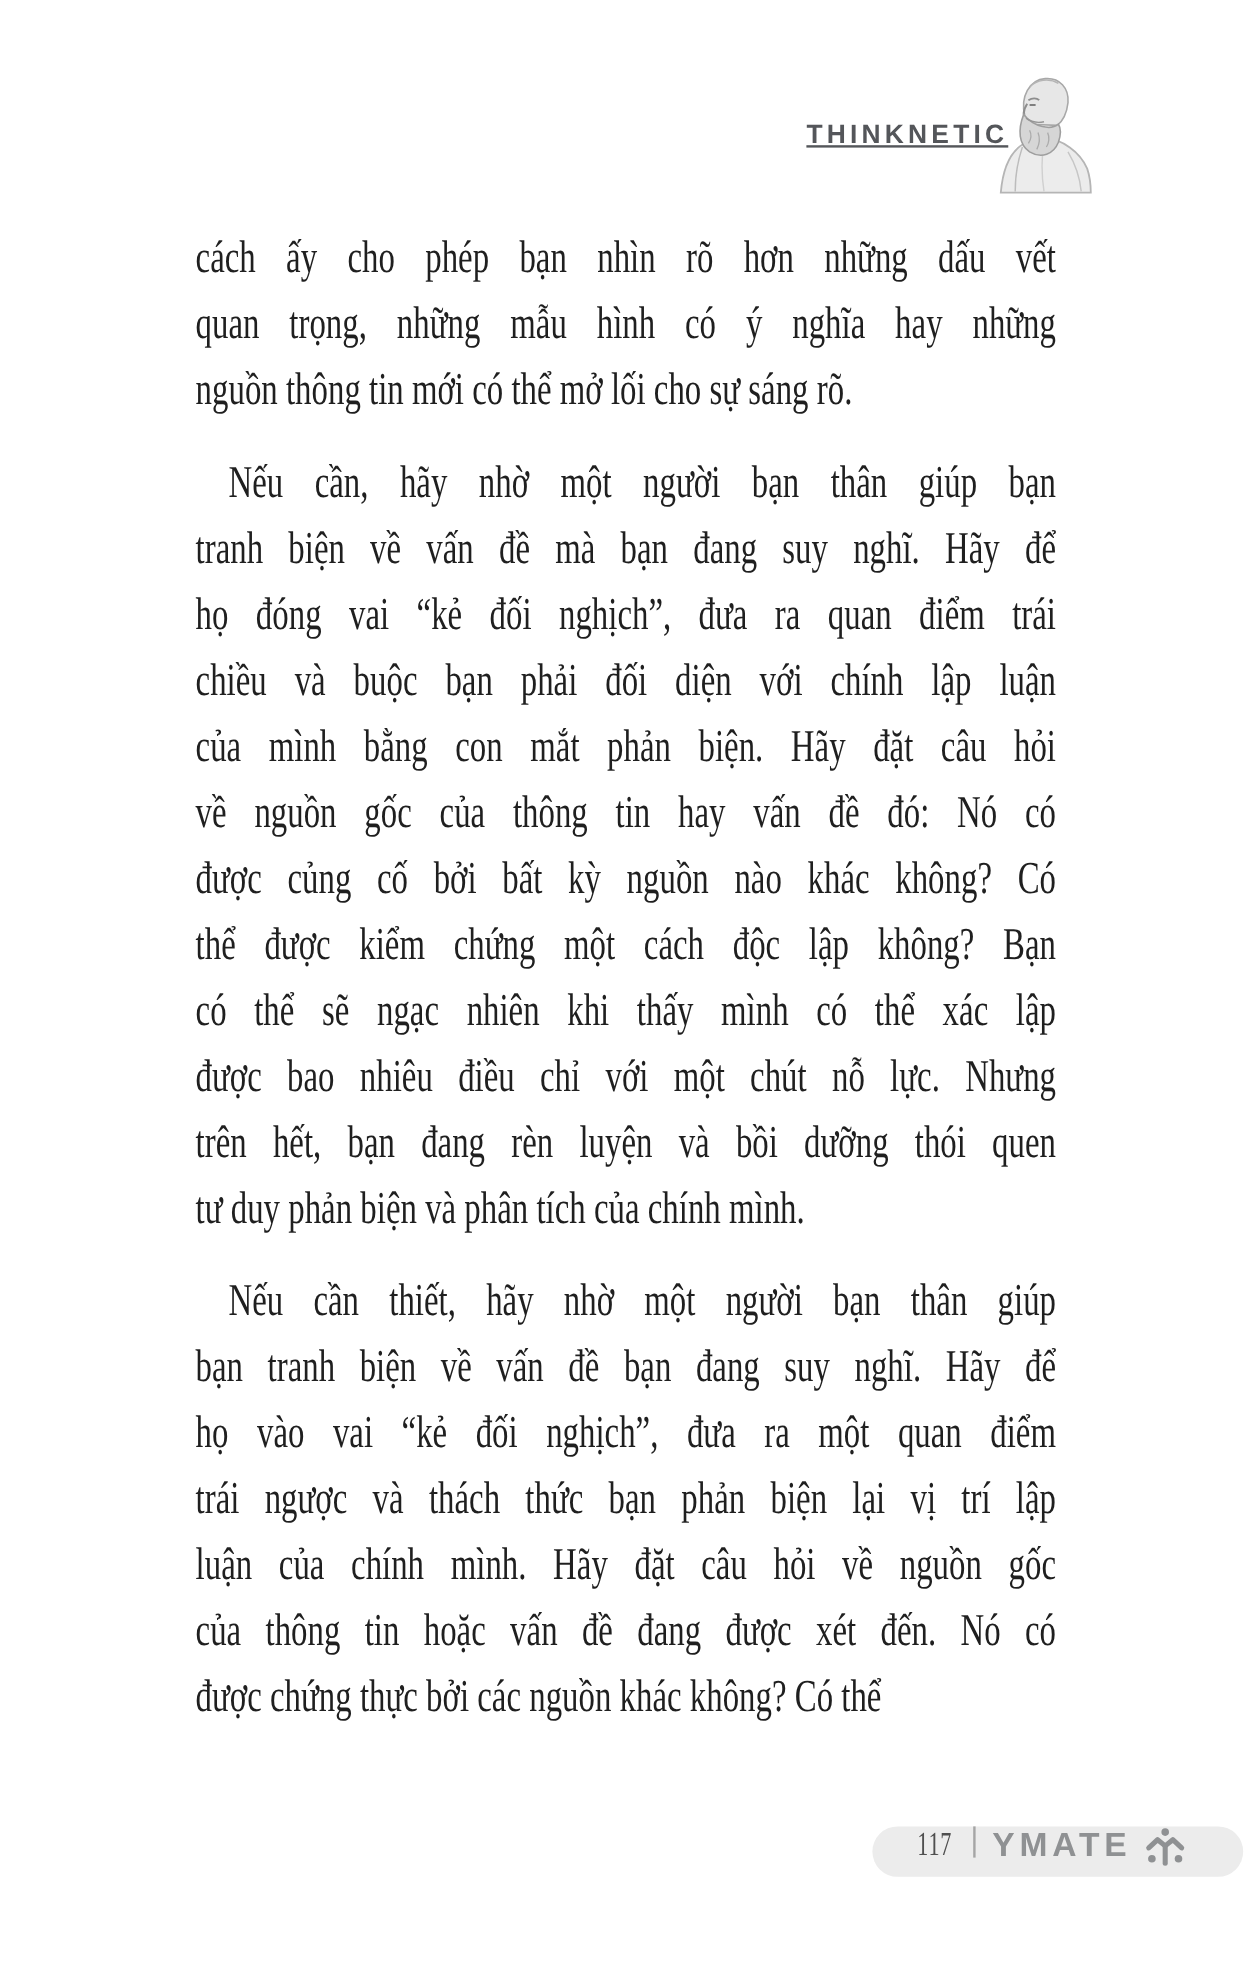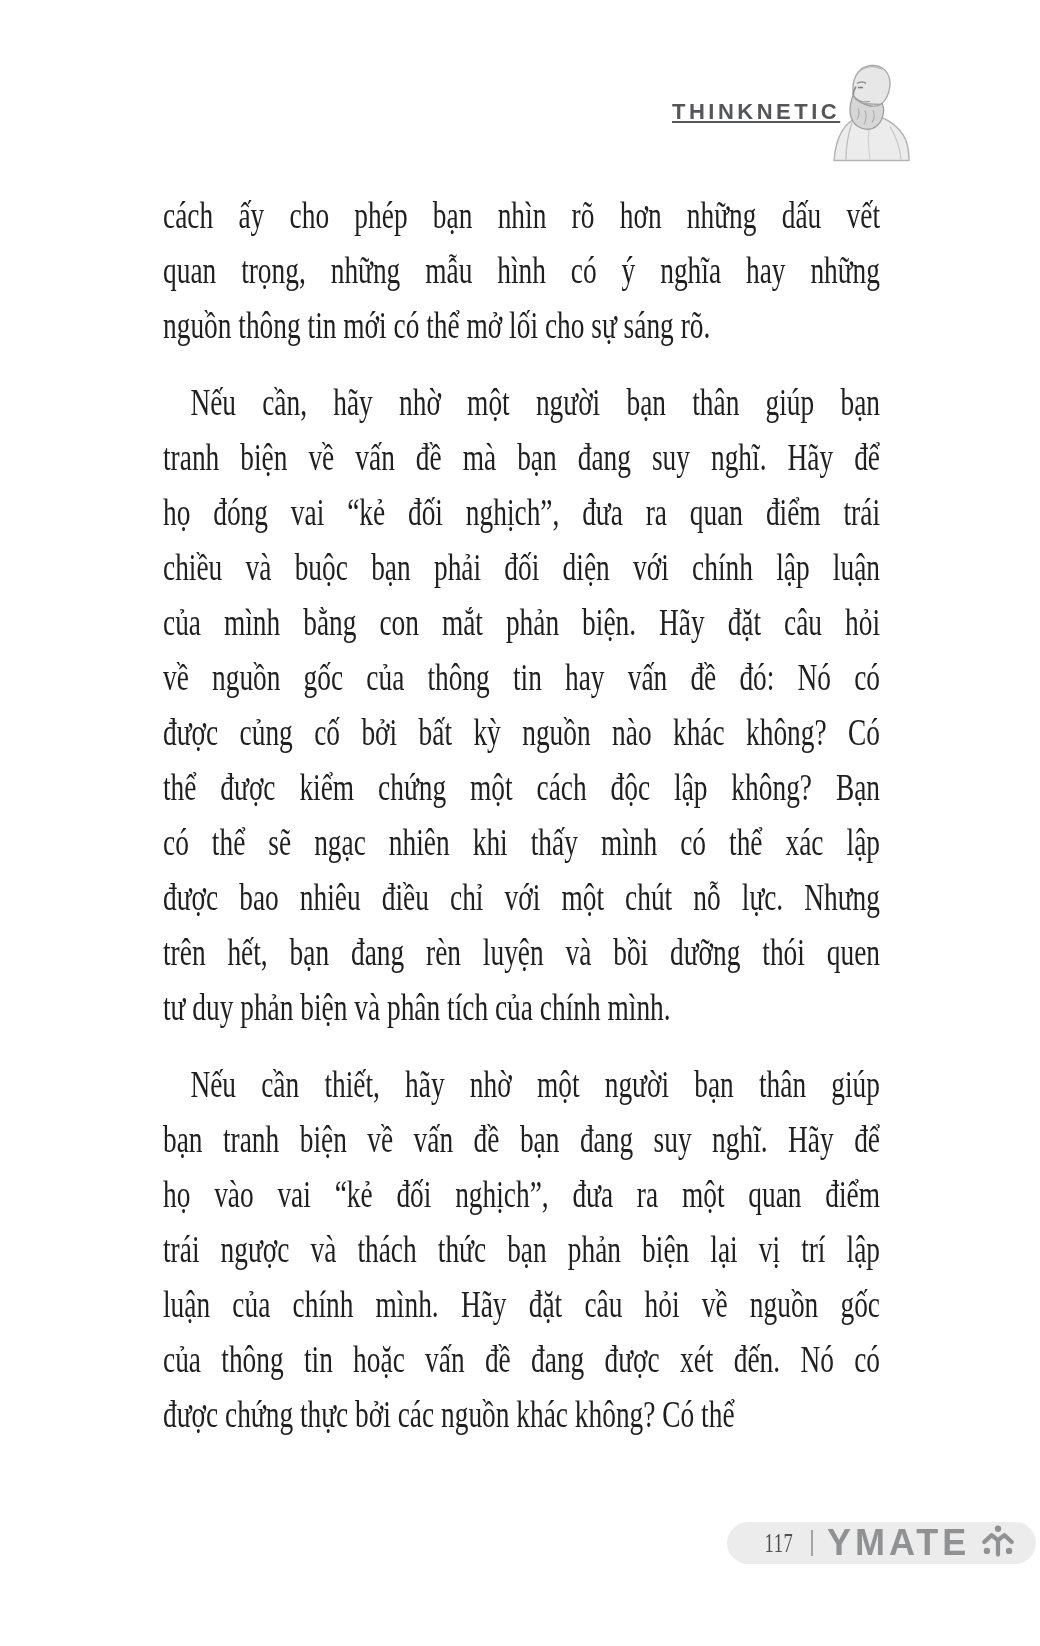--- a/index.html
+++ b/index.html
@@ -26,31 +26,31 @@
   .line{
     font-size:38px;line-height:55px;height:55px;
     text-align:justify;text-align-last:justify;
   }
   .line.indent{text-indent:38px;}
   .line.last{text-align-last:left;}
   
   .footer-pill{
     position:absolute;left:727px;top:1522px;width:309px;height:42px;
     background:#ececec;border-radius:22px;
-    display:flex;align-items:center;
+    display:flex;align-items:flex-start;
   }
   .page-number{
     margin-left:30px;
     font-family:"Liberation Serif",serif;font-size:28px;color:#4f4f4f;
     transform:scaleX(0.66);transform-origin:center;letter-spacing:1px;
   }
   .footer-divider{width:2px;height:26px;background:#a5a5a5;margin:0 14px 0 10px;}
   .publisher-text{
     font-family:"Liberation Sans",sans-serif;font-weight:700;
-    font-size:36px;letter-spacing:4px;color:#8f9193;
+    font-size:28px;letter-spacing:4px;color:#8f9193;
   }
   .ymate-logo{margin-left:9px;width:38px;height:38px;}
 </style>
 </head>
 <body>
 
 <div>
 
   <div class="header">
     <div class="brand-text">THINKNETIC</div>

